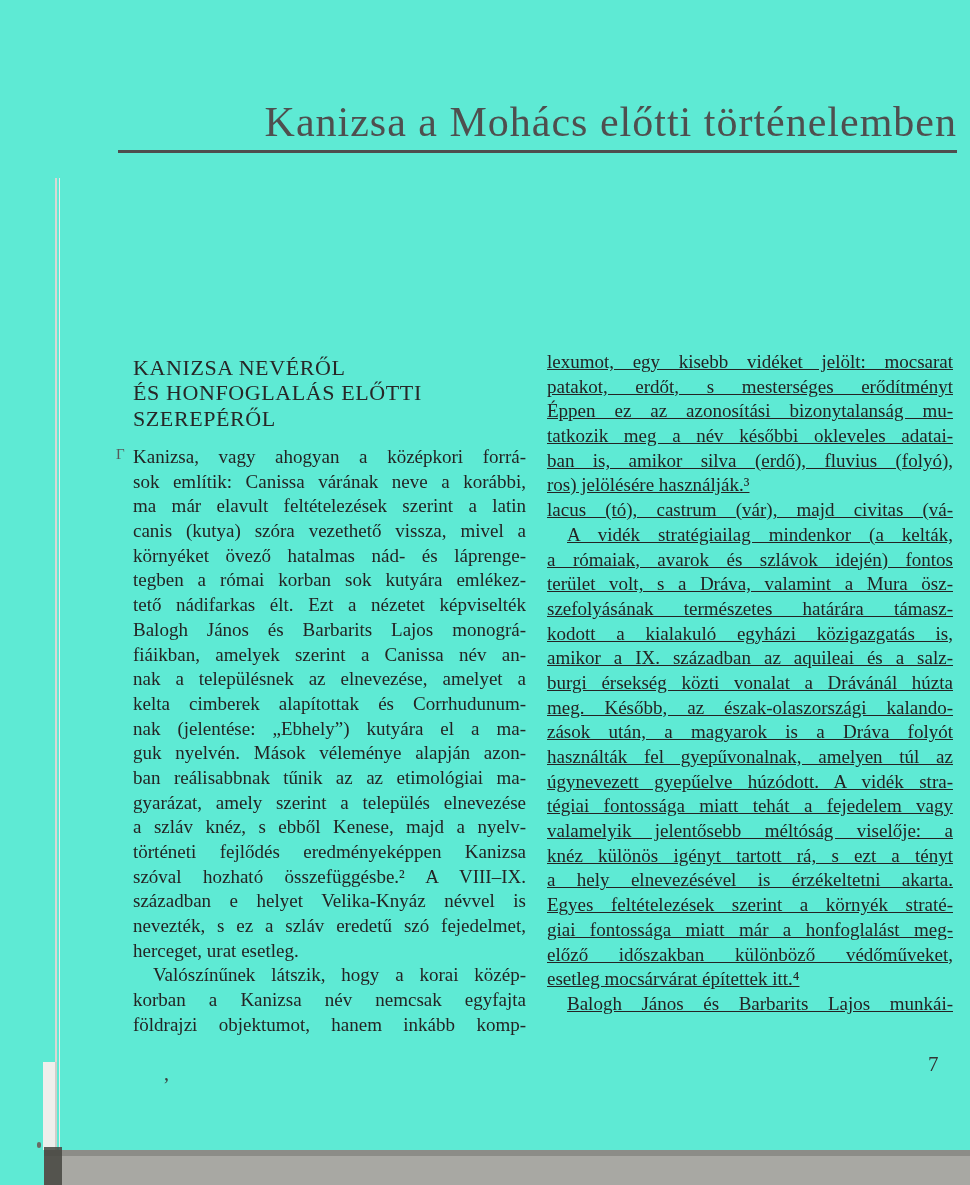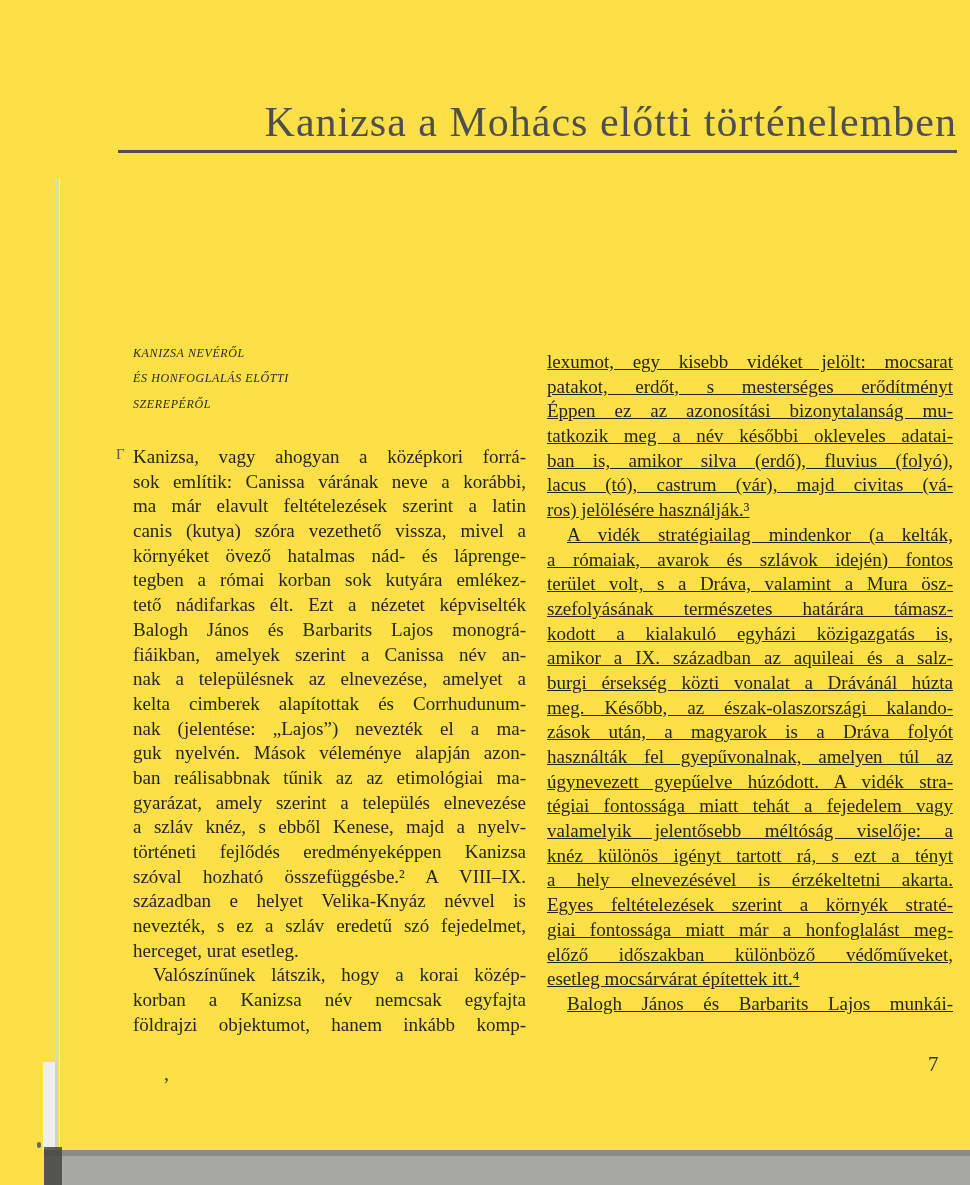--- a/index.html
+++ b/index.html
@@ -1,20 +1,20 @@
 <!DOCTYPE html>
 <html><head>
 <meta charset="utf-8">
 <style>
   html, body { margin: 0; padding: 0; background: #ffffff; }
   #page {
     position: relative;
     width: 970px;
     height: 1185px;
-    background: #fde047;
+    background: #5eead4;
     overflow: hidden;
     font-family: "Liberation Serif", serif;
     color: #242424;
   }
   
   #title {
     position: absolute;
     left: 118px; top: 96px;
     width: 839px; height: 56px;
     font-size: 42px;
@@ -27,27 +27,26 @@
   }
   #title-rule {
     position: absolute;
     left: 118px; top: 150px;
     width: 839px; height: 3px;
     background: #4e4e4e;
   }
   
   #section-heading {
     position: absolute;
-    left: 133px; top: 341px;
+    left: 133px; top: 355px;
     width: 400px;
-    font-size: 12px;
+    font-size: 22px;
     line-height: 25.3px;
     letter-spacing: 0.6px;
     color: #272727;
-    font-style: italic;
   }
   
   .column {
     position: absolute;
     font-size: 19px;
     line-height: 24.7px;
     color: #242424;
   }
   #col-left  { left: 133px; top: 445px; width: 393px; }
   #col-right { left: 547px; top: 350px; width: 406px; text-decoration: underline; }
@@ -148,21 +147,21 @@
         <div class="tline">sok említik: Canissa várának neve a korábbi,</div>
         <div class="tline">ma már elavult feltételezések szerint a latin</div>
         <div class="tline">canis (kutya) szóra vezethető vissza, mivel a</div>
         <div class="tline">környéket övező hatalmas nád- és láprenge-</div>
         <div class="tline">tegben a római korban sok kutyára emlékez-</div>
         <div class="tline">tető nádifarkas élt. Ezt a nézetet képviselték</div>
         <div class="tline">Balogh János és Barbarits Lajos monográ-</div>
         <div class="tline">fiáikban, amelyek szerint a Canissa név an-</div>
         <div class="tline">nak a településnek az elnevezése, amelyet a</div>
         <div class="tline">kelta cimberek alapítottak és Corrhudunum-</div>
-        <div class="tline">nak (jelentése: „Lajos”) nevezték el a ma-</div>
+        <div class="tline">nak (jelentése: „Ebhely”) kutyára el a ma-</div>
         <div class="tline">guk nyelvén. Mások véleménye alapján azon-</div>
         <div class="tline">ban reálisabbnak tűnik az az etimológiai ma-</div>
         <div class="tline">gyarázat, amely szerint a település elnevezése</div>
         <div class="tline">a szláv knéz, s ebből Kenese, majd a nyelv-</div>
         <div class="tline">történeti fejlődés eredményeképpen Kanizsa</div>
         <div class="tline">szóval hozható összefüggésbe.² A VIII–IX.</div>
         <div class="tline">században e helyet Velika-Knyáz névvel is</div>
         <div class="tline">nevezték, s ez a szláv eredetű szó fejedelmet,</div>
         <div class="tline endline">herceget, urat esetleg.</div>
       </div>
@@ -173,22 +172,22 @@
       </div>
     </div>
 
   <div id="col-right" class="column">
       <div class="para">
         <div class="tline">lexumot, egy kisebb vidéket jelölt: mocsarat</div>
         <div class="tline">patakot, erdőt, s mesterséges erődítményt</div>
         <div class="tline">Éppen ez az azonosítási bizonytalanság mu-</div>
         <div class="tline">tatkozik meg a név későbbi okleveles adatai-</div>
         <div class="tline">ban is, amikor silva (erdő), fluvius (folyó),</div>
+        <div class="tline endline">ros) jelölésére használják.³</div>
         <div class="tline">lacus (tó), castrum (vár), majd civitas (vá-</div>
-        <div class="tline endline">ros) jelölésére használják.³</div>
       </div>
       <div class="para">
         <div class="tline indent">A vidék stratégiailag mindenkor (a kelták,</div>
         <div class="tline">a rómaiak, avarok és szlávok idején) fontos</div>
         <div class="tline">terület volt, s a Dráva, valamint a Mura ösz-</div>
         <div class="tline">szefolyásának természetes határára támasz-</div>
         <div class="tline">kodott a kialakuló egyházi közigazgatás is,</div>
         <div class="tline">amikor a IX. században az aquileai és a salz-</div>
         <div class="tline">burgi érsekség közti vonalat a Drávánál húzta</div>
         <div class="tline">meg. Később, az észak-olaszországi kalando-</div>

